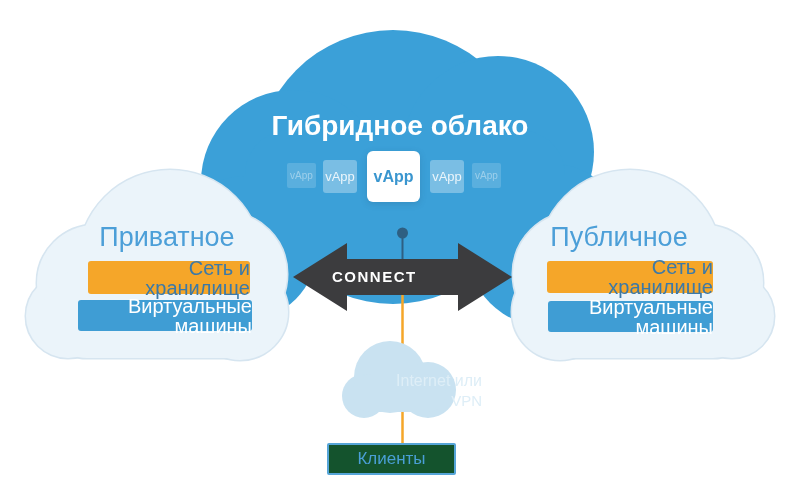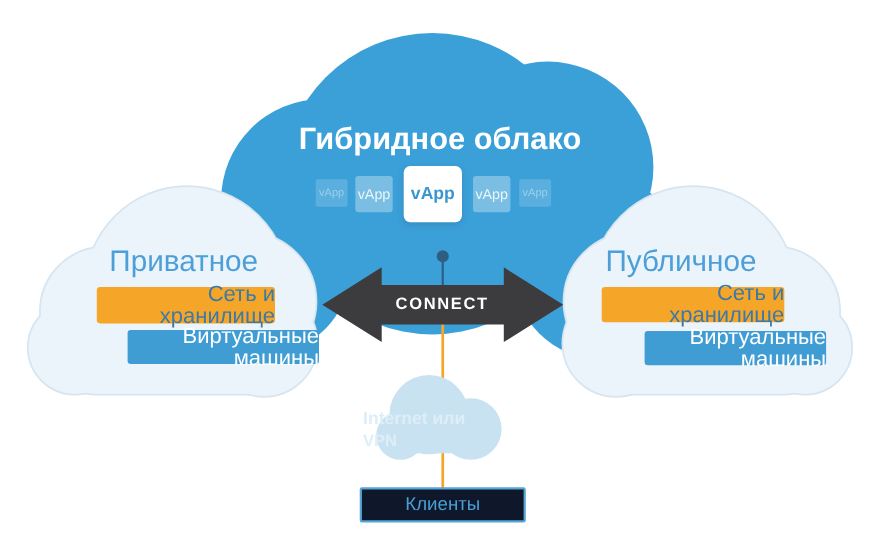--- a/index.html
+++ b/index.html
@@ -51,39 +51,39 @@
   }
   .vapp-primary{
     background:#ffffff;
     color:var(--c-vapp-text,#3A96CF);
     font-size:16px;font-weight:600;border-radius:6px;
     box-shadow:0 2px 6px rgba(40,90,130,0.25);
   }
 
   .label-box{border-radius:3px;font-size:20px;line-height:1;}
   .box-orange{background:var(--c-orange,#F5A629);color:var(--c-orange-box-text,#3B79A8);}
-  .box-blue{background:var(--c-box-blue,#3F9DD4);color:#ffffff;margin-left:38px;}
+  .box-blue{background:var(--c-box-blue,#3F9DD4);color:#ffffff;}
 
   .connect-label{
     left:332px;top:268px;width:140px;
     font-size:15px;font-weight:700;letter-spacing:1.5px;
-    color:#ffffff;text-align:center;
+    color:#ffffff;text-align:left;
   }
 
   .internet-label{
-    left:330px;width:140px;text-align:left;
+    left:342px;width:140px;text-align:right;
     color:var(--c-small-cloud-text,#DEEEF7);
-    font-weight:700;
+    font-weight:400;
   }
   .internet-line1{top:372px;font-size:16px;}
   .internet-line2{top:392px;font-size:15px;}
 
   .clients-box{
-    left:327px;top:443px;width:151px;height:32px;
-    background:#0f172a;
+    left:327px;top:443px;width:129px;height:32px;
+    background:#14532d;
     border:2px solid var(--c-clients-border,#56A5D8);
     border-radius:2px;
   }
   .clients-box span{
     font-size:17px;color:var(--c-clients-text,#4A9FD6);
   }
 </style>
 </head>
 <body>
 

